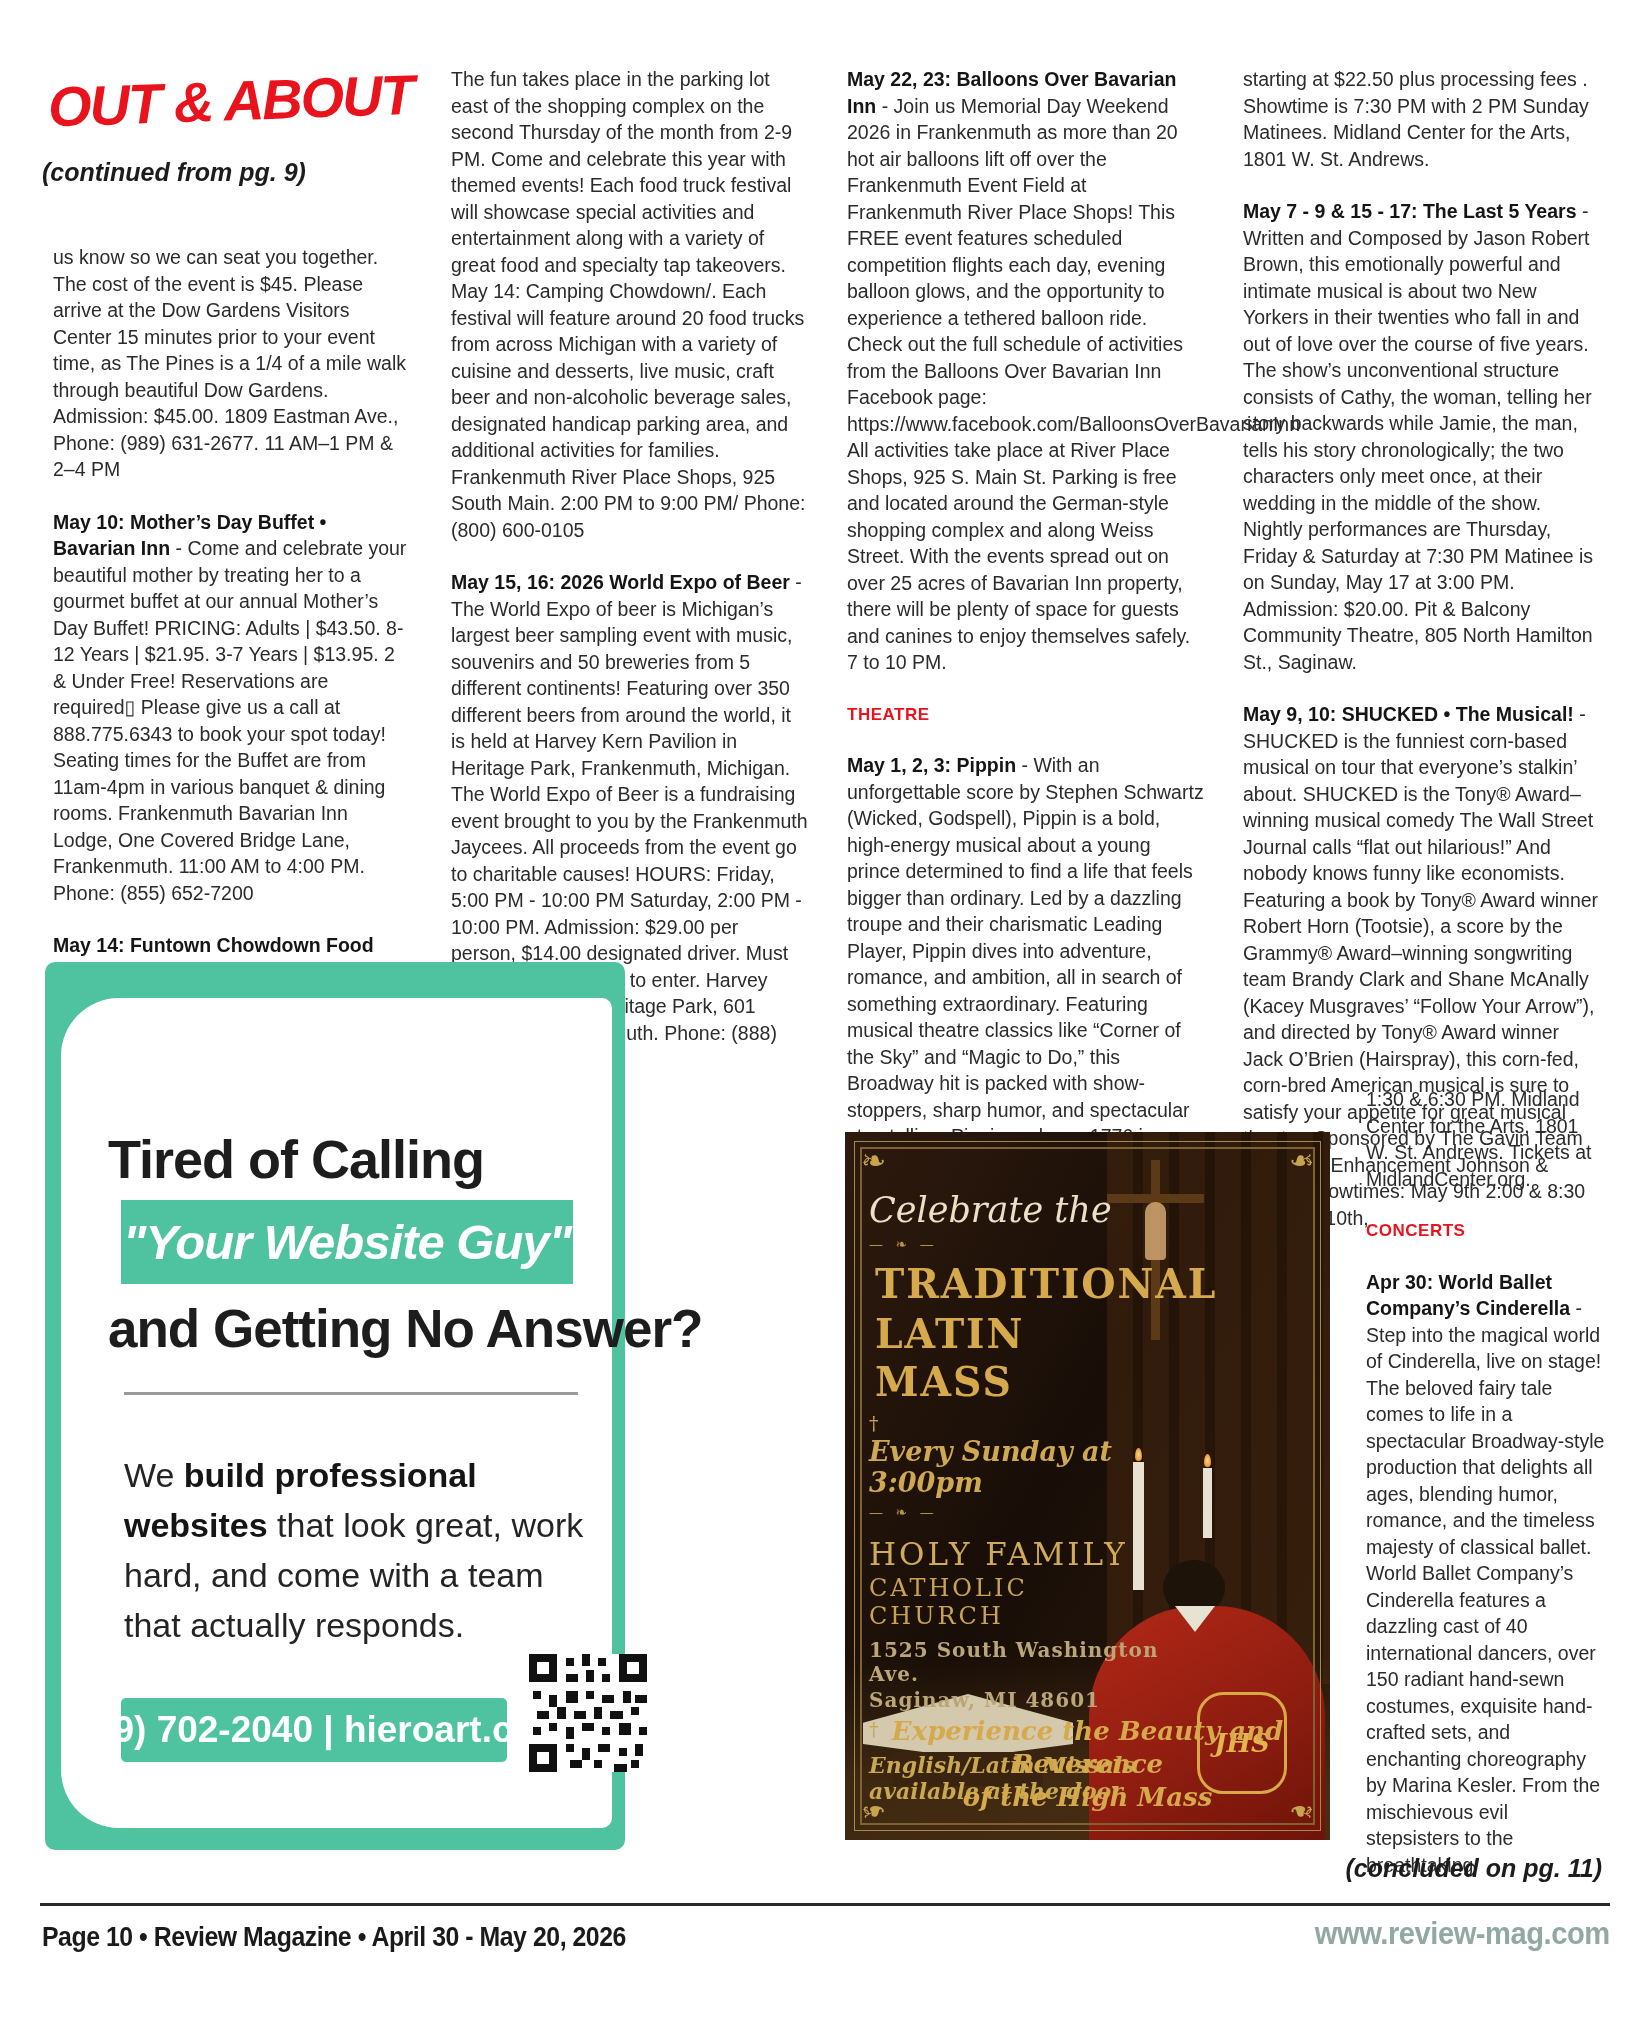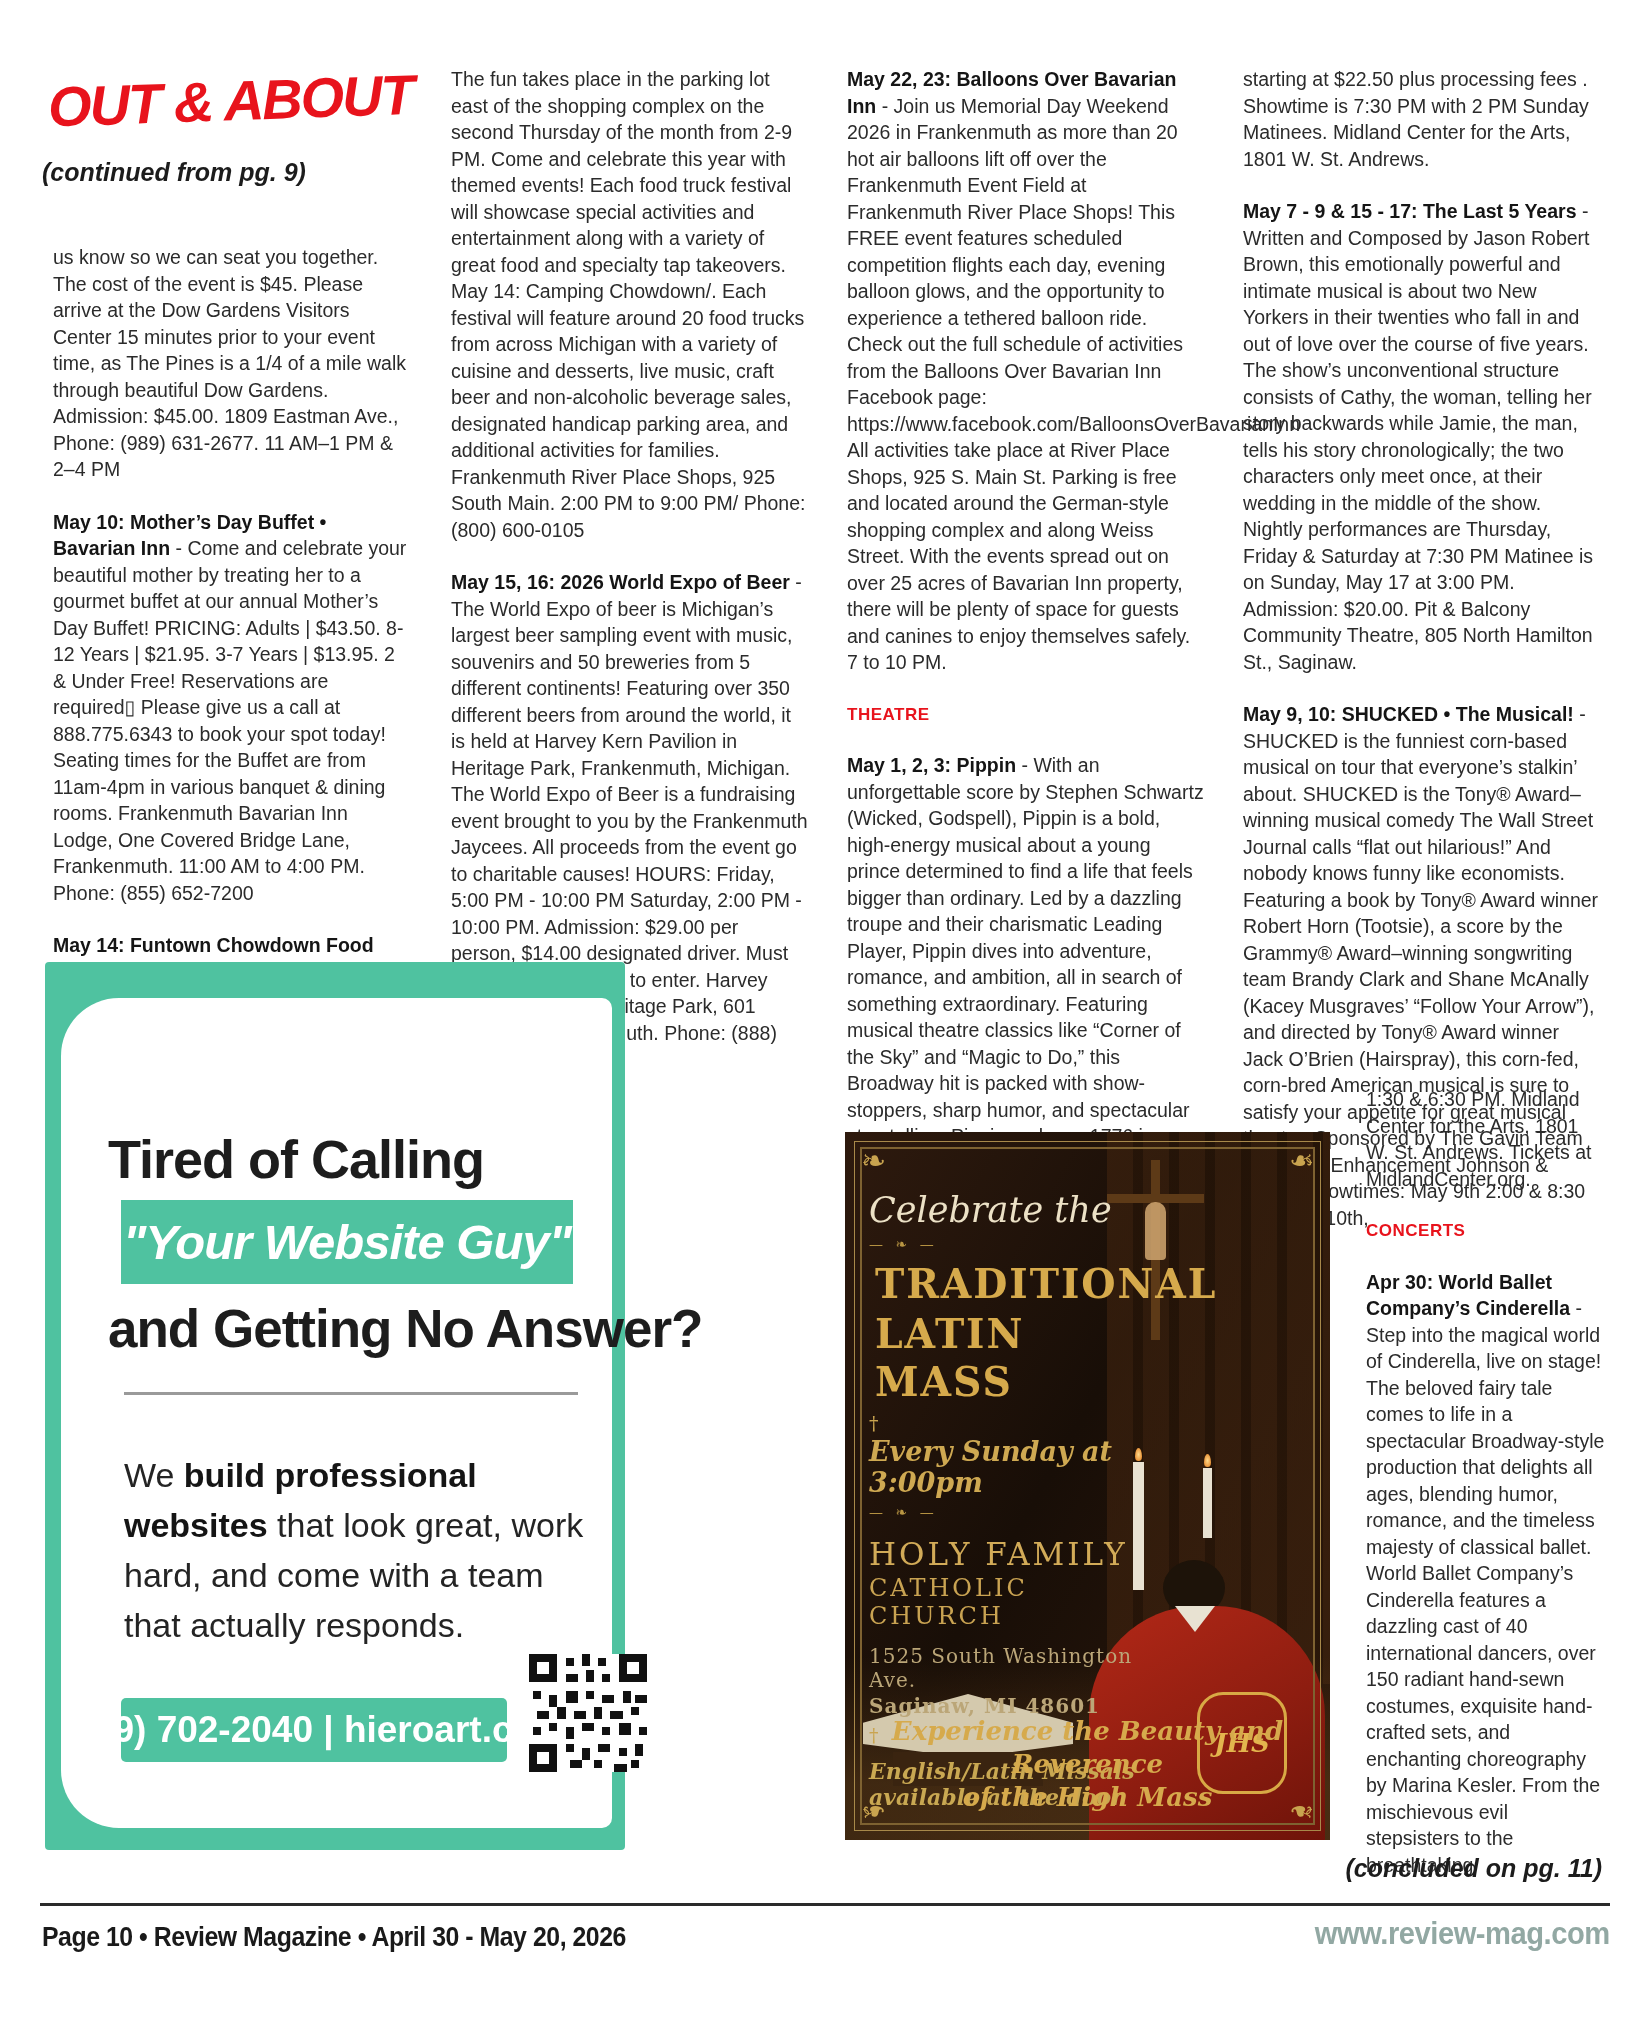--- a/index.html
+++ b/index.html
@@ -43,21 +43,21 @@
     position:absolute;left:42px;top:1922px;font-size:27px;font-weight:bold;color:#1a1a1a;
     transform:scaleX(.92);transform-origin:left;letter-spacing:-.5px;white-space:nowrap;
   }
   .footer-right{
     position:absolute;right:40px;top:1916px;font-size:31px;font-weight:bold;color:#92a8a3;
     transform:scaleX(.94);transform-origin:right;letter-spacing:-.5px;white-space:nowrap;
   }
   
   .ad-hiero{
     position:absolute;left:45px;top:962px;width:580px;height:888px;
-    background:#4fc2a0;border-radius:4px;
+    background:#4fc2a0;border-radius:10px;
   }
   .ad-hiero-inner{
     position:absolute;left:16px;top:36px;right:13px;bottom:22px;background:#ffffff;
     border-radius:58px 10px 10px 58px;
   }
   .hiero-line1{
     position:absolute;left:47px;top:130px;font-size:54px;font-weight:bold;color:#1d1d1d;
     letter-spacing:-1px;white-space:nowrap;
   }
   .hiero-highlight{
@@ -134,21 +134,21 @@
   .mt-celebrate{margin-top:58px;font-style:italic;color:#ece1c6;font-size:35px;}
   .mt-orn{color:#b99643;font-size:14px;letter-spacing:4px;margin-top:6px;}
   .mt-trad{color:#d6aa4c;font-size:41px;letter-spacing:2px;margin-top:8px;font-weight:bold;
     transform:scaleX(.96);}
   .mt-latin{color:#d6aa4c;font-size:41px;letter-spacing:2px;margin-top:2px;font-weight:bold;
     transform:scaleX(.96);}
   .mt-cross{color:#c9a44f;font-size:19px;margin-top:6px;}
   .mt-sunday{color:#cfa952;font-size:27px;font-style:italic;font-weight:bold;margin-top:2px;}
   .mt-holy{color:#d2ab58;font-size:31px;letter-spacing:3px;margin-top:16px;}
   .mt-church{color:#c9a352;font-size:24px;letter-spacing:3px;margin-top:2px;}
-  .mt-addr{color:#bba678;font-size:20px;font-weight:normal;letter-spacing:1px;margin-top:14px;}
+  .mt-addr{color:#bba678;font-size:20px;font-weight:bold;letter-spacing:1px;margin-top:8px;}
   .mt-addr2{color:#bba678;font-size:20px;font-weight:bold;letter-spacing:1px;margin-top:2px;}
   .mt-missals{color:#c9a852;font-size:22px;font-style:italic;font-weight:bold;margin-top:12px;}
   .mass-bottom{
     position:absolute;left:0;bottom:26px;width:100%;text-align:center;z-index:3;
     font-family:"DejaVu Serif",serif;color:#d6aa4c;font-style:italic;font-weight:bold;
     font-size:26px;line-height:33px;
   }
 </style>
 </head>
 <body>

